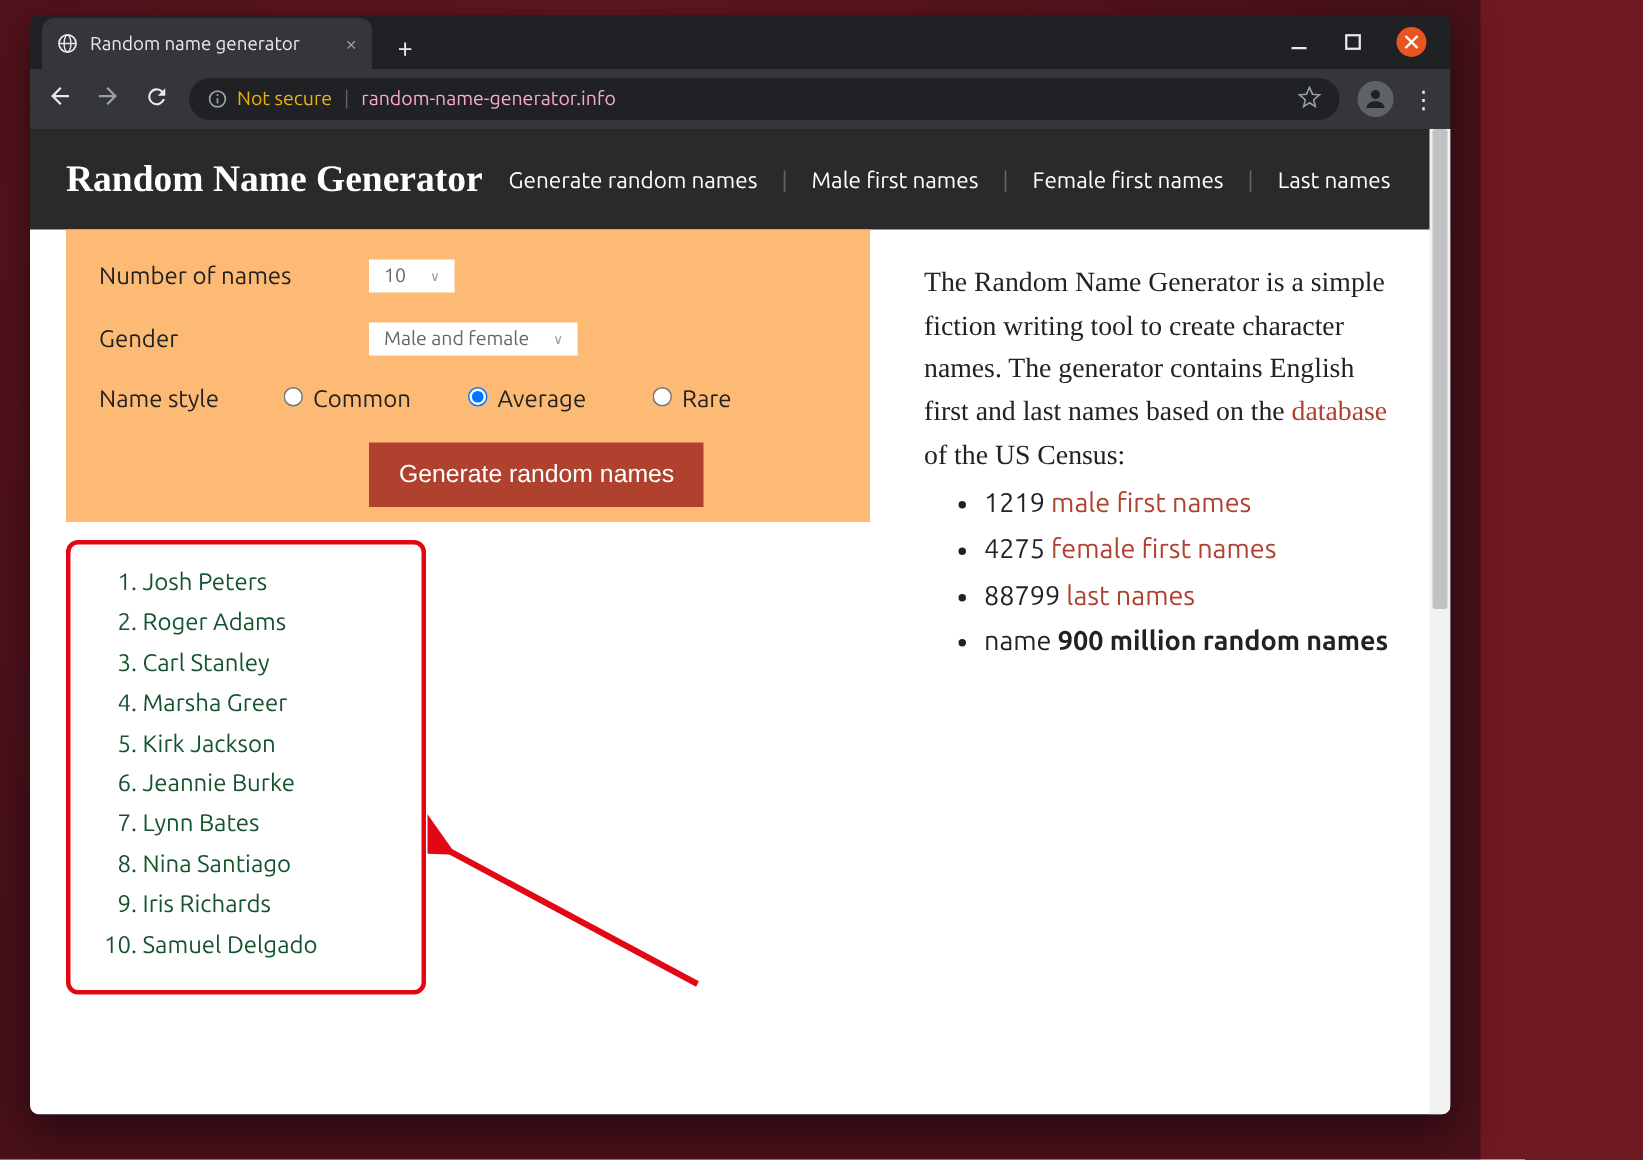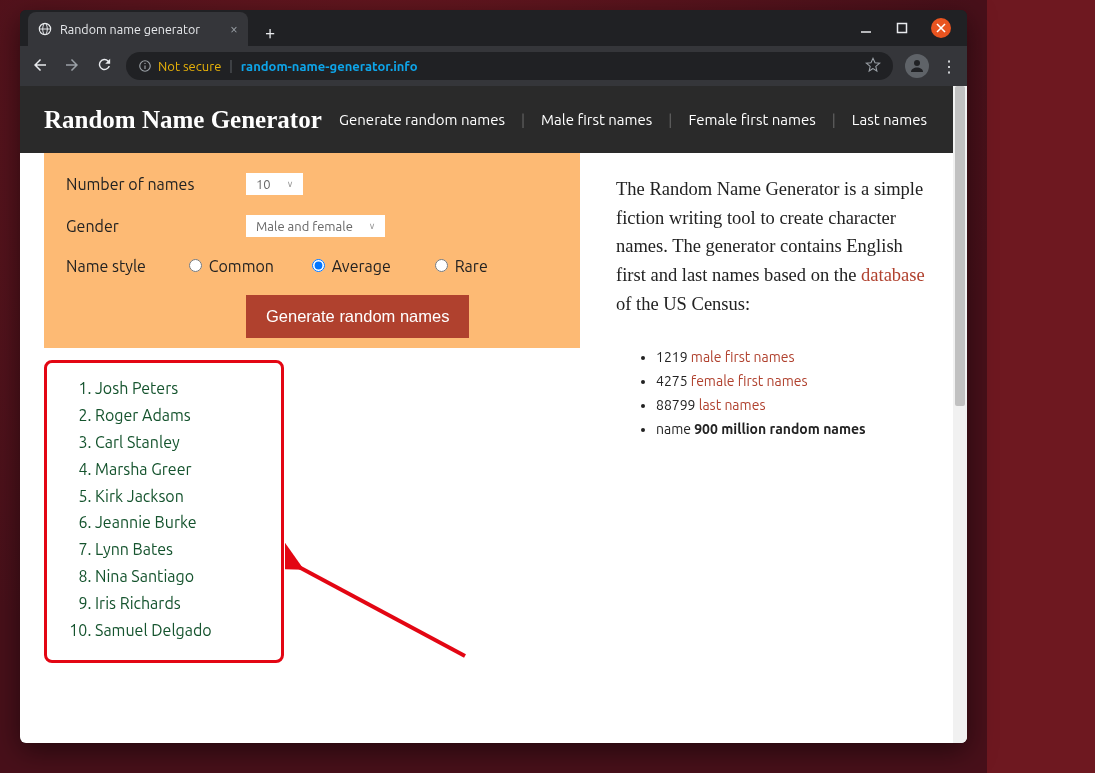--- a/index.html
+++ b/index.html
@@ -58,21 +58,21 @@
 }
 .nav-btn { color:#9aa0a6; width:20px; text-align:center; cursor:pointer; }
 .nav-btn.enabled { color:#e8eaed; }
 .omnibox {
   flex:1; height:28px; background:#202124;
   border-radius:14px; display:flex; align-items:center;
   padding:0 12px; color:#e8eaed; font-size:13px; gap:8px;
 }
 .omnibox .secure { color:#eab308; display:flex; align-items:center; gap:6px; font-size:13px;}
 .omnibox .divider { color:#5f6368; }
-.omnibox .url { color:#0ea5e9;font-weight:bold; }
+.omnibox .url { color:#f9a8d4; }
 .omnibox .star { margin-left:auto; color:#9aa0a6; cursor:pointer; }
 .profile { width:24px; height:24px; border-radius:50%; background:#5f6368; display:flex; align-items:center; justify-content:center; color:#202124; cursor:pointer;}
 .kebab { color:#e8eaed; cursor:pointer; font-size:16px; }
 .viewport {
   flex:1; background:#fff; overflow:hidden; position:relative;
 }
 .site-header {
   background:#2a2a2a; height:67px;
   display:flex; align-items:center; padding:0 24px;
   color:#fff;
@@ -101,23 +101,23 @@
   padding:12px 20px; font-size:16.5px; cursor:pointer; margin-left:180px;
 }
 .results-box {
   border:3px solid #e30613; border-radius:8px;
   margin-top:12px; padding:12px 14px 16px 14px;
   width:240px;
 }
 .results-box h2 { font-family: Georgia, serif; font-size:21px; font-weight:bold; margin-bottom:10px;}
 .results-box ol { list-style-position: outside; padding-left:34px; font-size:16px; line-height:1.68; color:#14532d;}
 .right-col { flex:1; padding:22px 36px 0 36px; font-size:17px; color:#222; }
-.right-col p { font-family: Georgia, serif; font-size:18.5px; line-height:1.55; margin-bottom:28px;}
+.right-col p { font-family: Georgia, serif; font-size:18.5px; line-height:1.55; margin-bottom:2px;}
 .right-col a { color:#b0412e; text-decoration:none; }
-.right-col ul { padding-left:40px; font-size:14px; line-height:1.7;}
+.right-col ul { padding-left:40px; font-size:18px; line-height:1.7;}
 .right-col ul li { margin-bottom:0;}
 .arrow-svg { position:absolute; left:265px; top:450px; pointer-events:none; }
 .scrollbar { position:absolute; right:0; top:0; bottom:0; width:14px; background:#f1f1f1;}
 .scrollbar-thumb { position:absolute; right:2px; top:0; width:10px; height:320px; background:#c1c1c1; border-radius:2px;}
 </style>
 </head>
 <body>
 
 <div class="desktop">
   <div class="browser-window">

